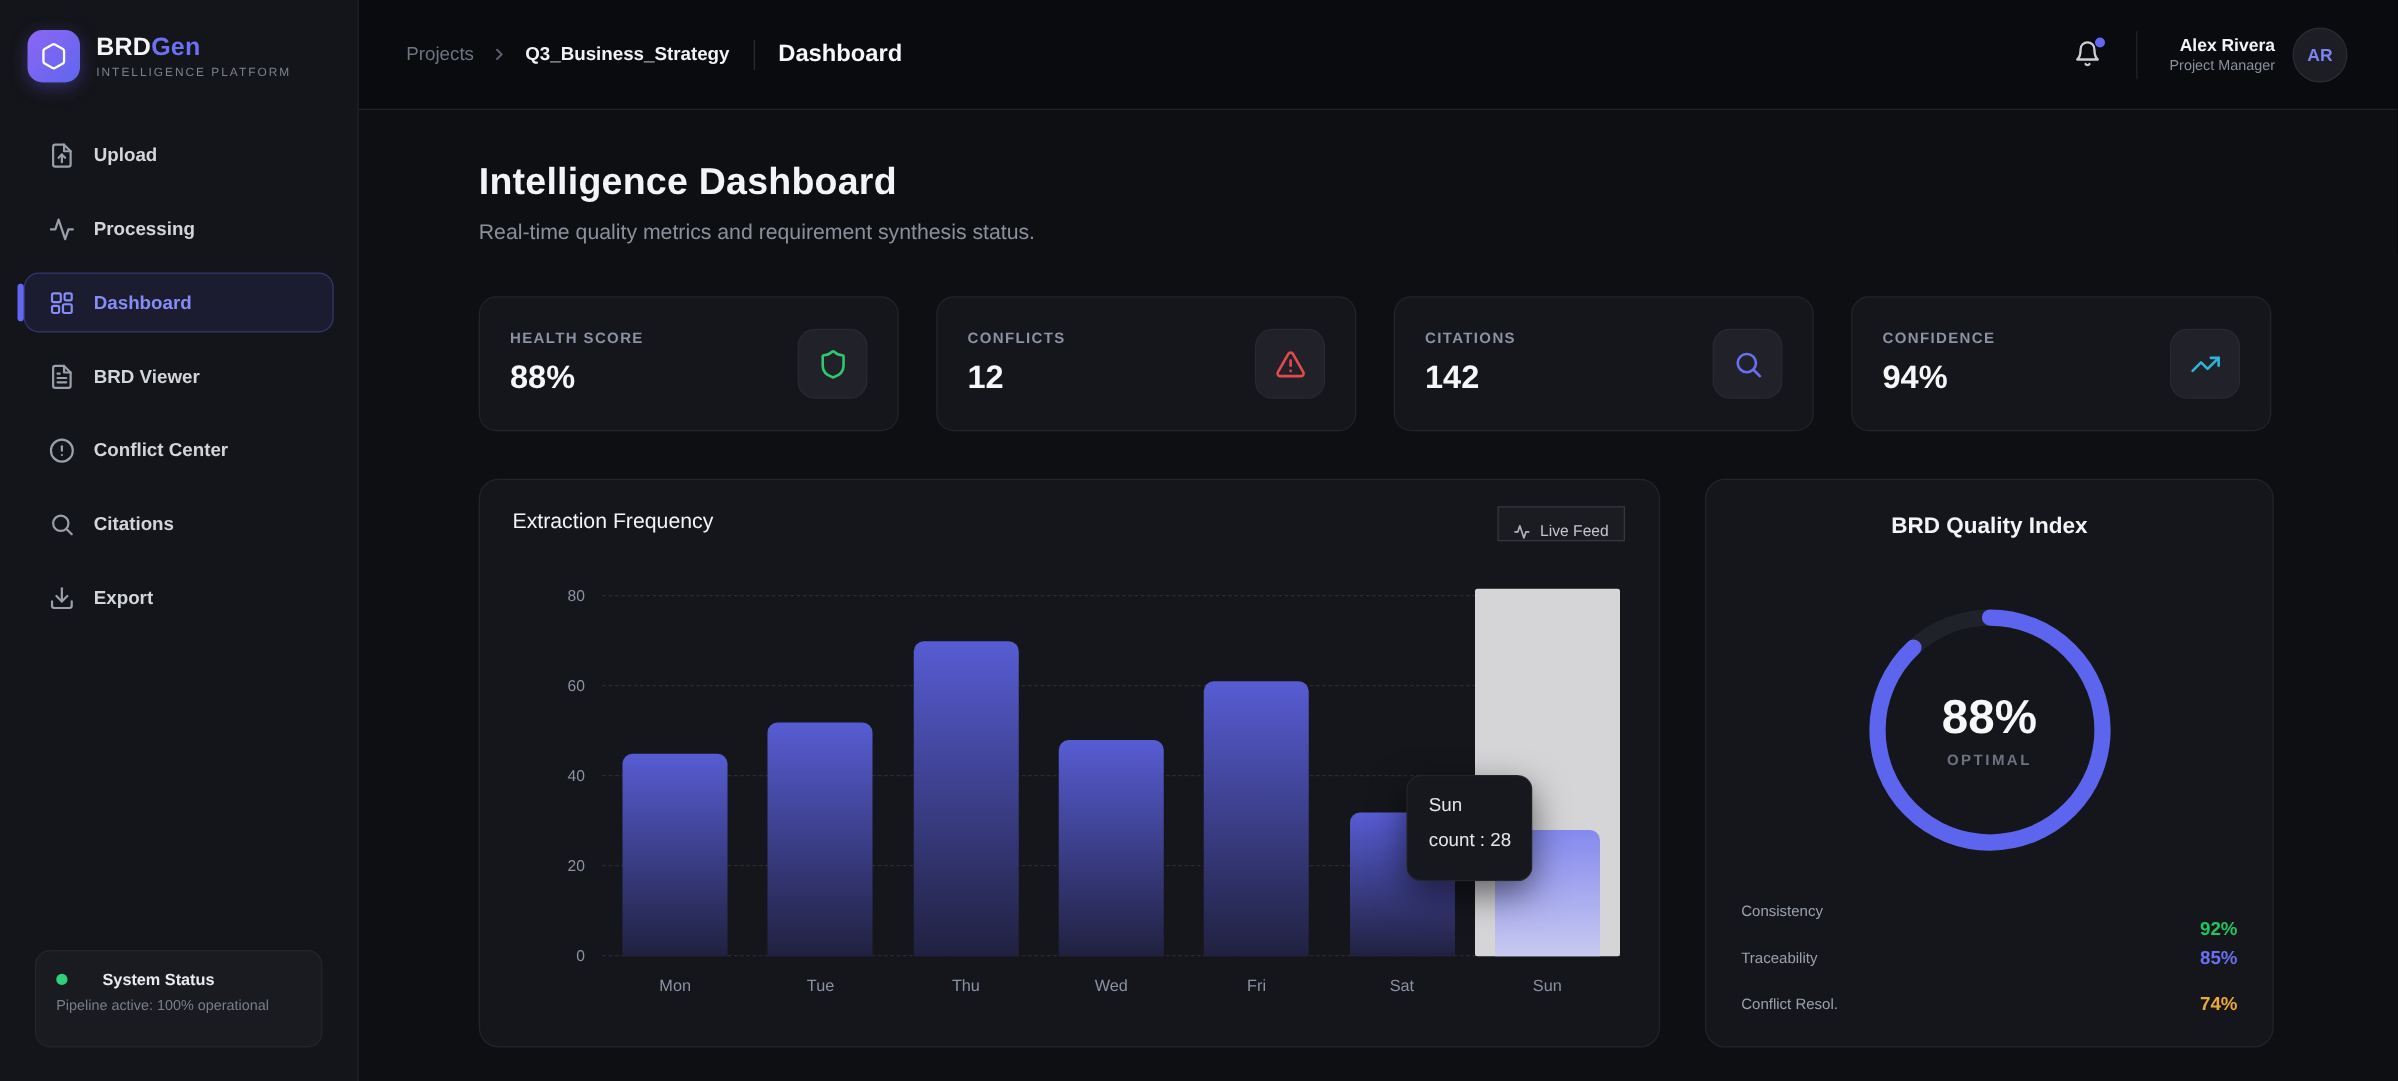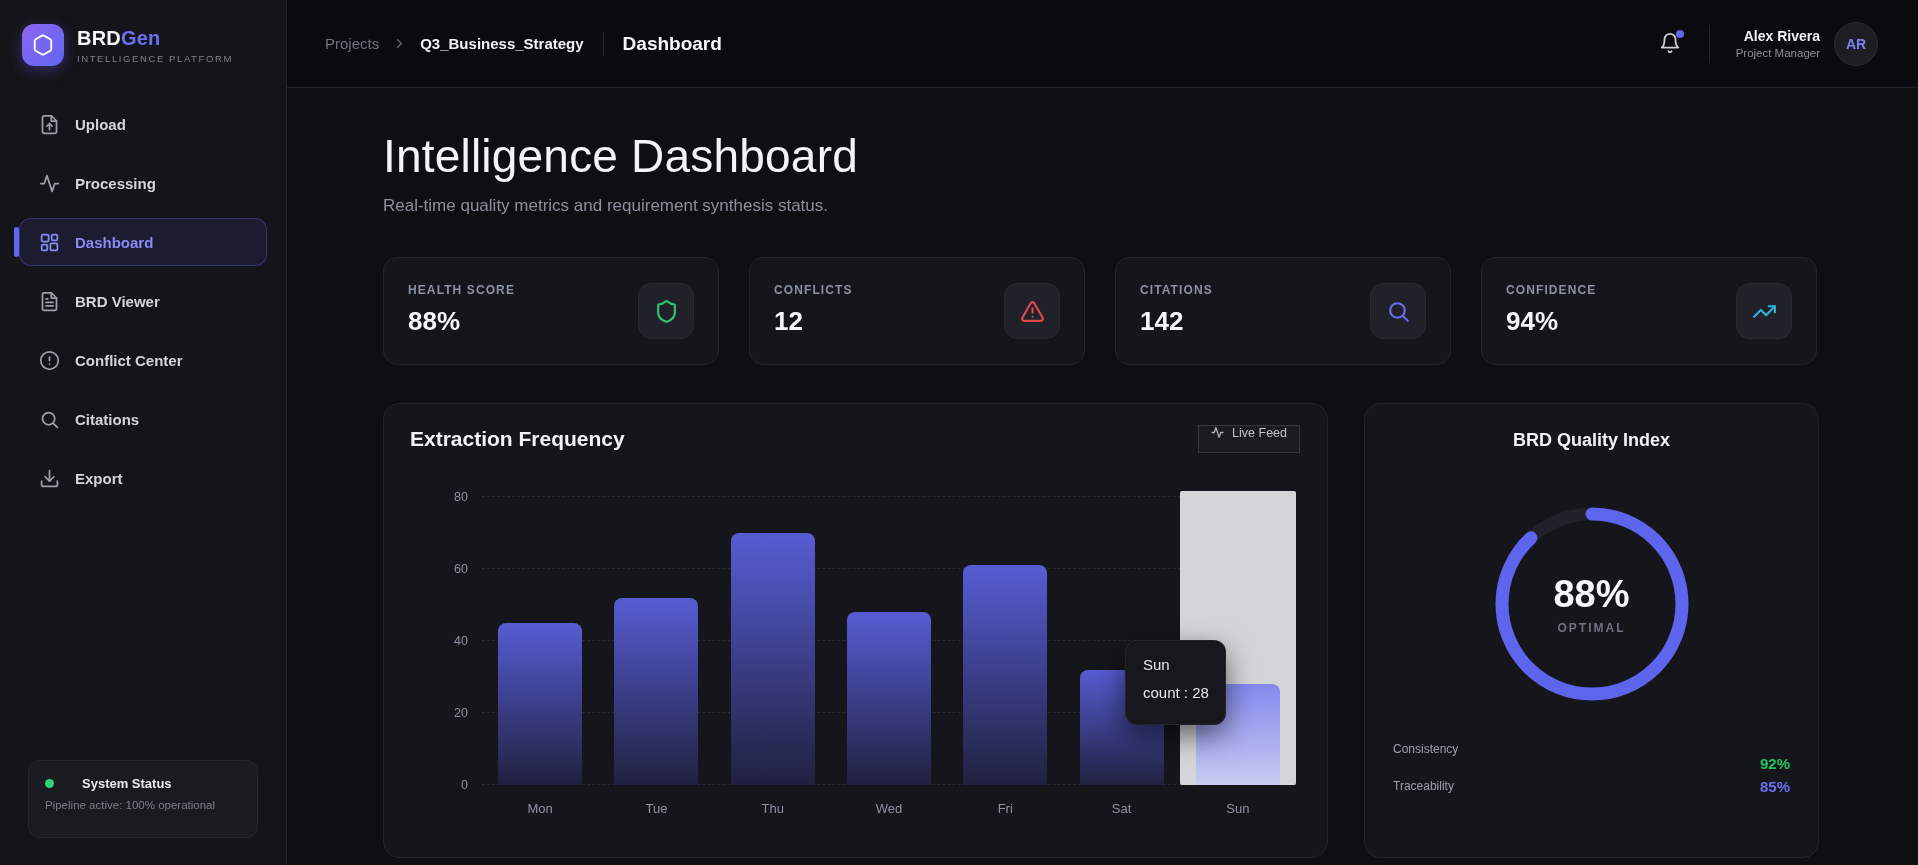--- a/index.html
+++ b/index.html
@@ -46,36 +46,36 @@
   .bell-wrap svg { width:22px; height:22px; }
   .bell-dot { position:absolute; right:-1px; top:-2px; width:8px; height:8px; border-radius:50%; background:#6366f1; }
   .top-sep { width:1px; height:38px; background:#24252b; margin:0 26px; }
   .user-text { text-align:right; margin-right:14px; }
   .user-name { font-size:14px; font-weight:700; color:#f2f3f6; }
   .user-role { font-size:11.5px; color:#8a909c; margin-top:3px; }
   .avatar { width:44px; height:44px; border-radius:50%; background:#1d1e24; border:1px solid #2b2c34; display:flex; align-items:center; justify-content:center; font-size:14px; font-weight:700; color:#7d82f2; cursor:pointer; }
 
   
   .main { position:absolute; left:288px; top:89px; right:0; bottom:0; background:#0e0f13; padding:40px 0 0 95px; }
-  .page-title { font-size:46px; font-weight:400; color:#f3f4f6; letter-spacing:.2px; }
+  .page-title { font-size:30px; font-weight:700; color:#f3f4f6; letter-spacing:.2px; }
   .page-sub { font-size:17px; color:#8a909c; margin-top:13px; }
 
   .stats-row { display:flex; gap:30px; margin-top:41px; }
   .stat-card { position:relative; width:336px; height:108px; background:#15161b; border:1px solid #232429; border-radius:14px; padding:25px 24px; }
   .stat-label { font-size:12px; font-weight:600; letter-spacing:1.1px; color:#8a92a3; }
   .stat-value { font-size:26px; font-weight:800; color:#f5f6f8; margin-top:9px; }
   .stat-tile { position:absolute; right:24px; top:50%; transform:translateY(-50%); width:56px; height:56px; border-radius:14px; background:#212229; border:1px solid rgba(255,255,255,.04); display:flex; align-items:center; justify-content:center; }
   .stat-tile svg { width:25px; height:25px; }
 
   .charts-row { display:flex; gap:36px; margin-top:38px; }
 
   
   .chart-card { position:relative; width:945px; height:455px; background:#15161b; border:1px solid #232429; border-radius:16px; }
-  .chart-title { position:absolute; left:26px; top:23px; font-size:21px; font-weight:700; color:#f2f3f5; }
-  .live-badge { position:absolute; right:27px; top:21px; display:flex; align-items:flex-start; gap:8px; height:28px; padding:0 12px; border-radius:0; background:#1b1c22; border:1px solid #36373e; color:#c3c5cc; font-size:12.5px; cursor:pointer; }
+  .chart-title { position:absolute; left:26px; top:23px; font-size:17px; font-weight:400; color:#f2f3f5; }
+  .live-badge { position:absolute; right:27px; top:21px; display:flex; align-items:flex-end; gap:8px; height:28px; padding:0 12px; border-radius:0; background:#1b1c22; border:1px solid #36373e; color:#c3c5cc; font-size:12.5px; cursor:pointer; }
   .live-badge svg { width:13px; height:13px; color:#aeb1b9; }
 
   .plot { position:absolute; left:98px; top:93px; width:814px; height:288px; }
   .gridline { position:absolute; left:0; right:0; border-top:1px dashed rgba(255,255,255,.09); }
   .ytick { position:absolute; transform:translate(-100%,-50%); left:-14px; font-size:12.5px; color:#8a92a3; }
   .slots { position:absolute; inset:0; display:flex; }
   .slot { flex:1; position:relative; display:flex; align-items:flex-end; justify-content:center; }
   .hover-band { position:absolute; left:0; right:0; top:-6px; bottom:0; background:#d5d5d8; border-radius:2px; }
   .bar { position:relative; width:84px; border-radius:8px 8px 0 0; }
   .xlabel { position:absolute; bottom:-31px; width:100%; text-align:center; font-size:13px; color:#8a92a3; }
@@ -363,18 +363,22 @@
   <div class="q-metric">
     <span class="q-metric-label">Consistency</span>
     <span class="q-metric-value" style="color: #22c55e; margin-top: 28px;">92%</span>
   </div>
 
   <div class="q-metric">
     <span class="q-metric-label">Traceability</span>
     <span class="q-metric-value" style="color: rgb(106, 111, 240);">85%</span>
   </div>
 
+  <div class="q-metric">
+    <span class="q-metric-label">Conflict Resol.</span>
+    <span class="q-metric-value" style="color: rgb(237, 167, 59);">74%</span>
+  </div>
 </div>
       </section>
 
     </div>
   </main>
 </div>
 
 </body></html>

